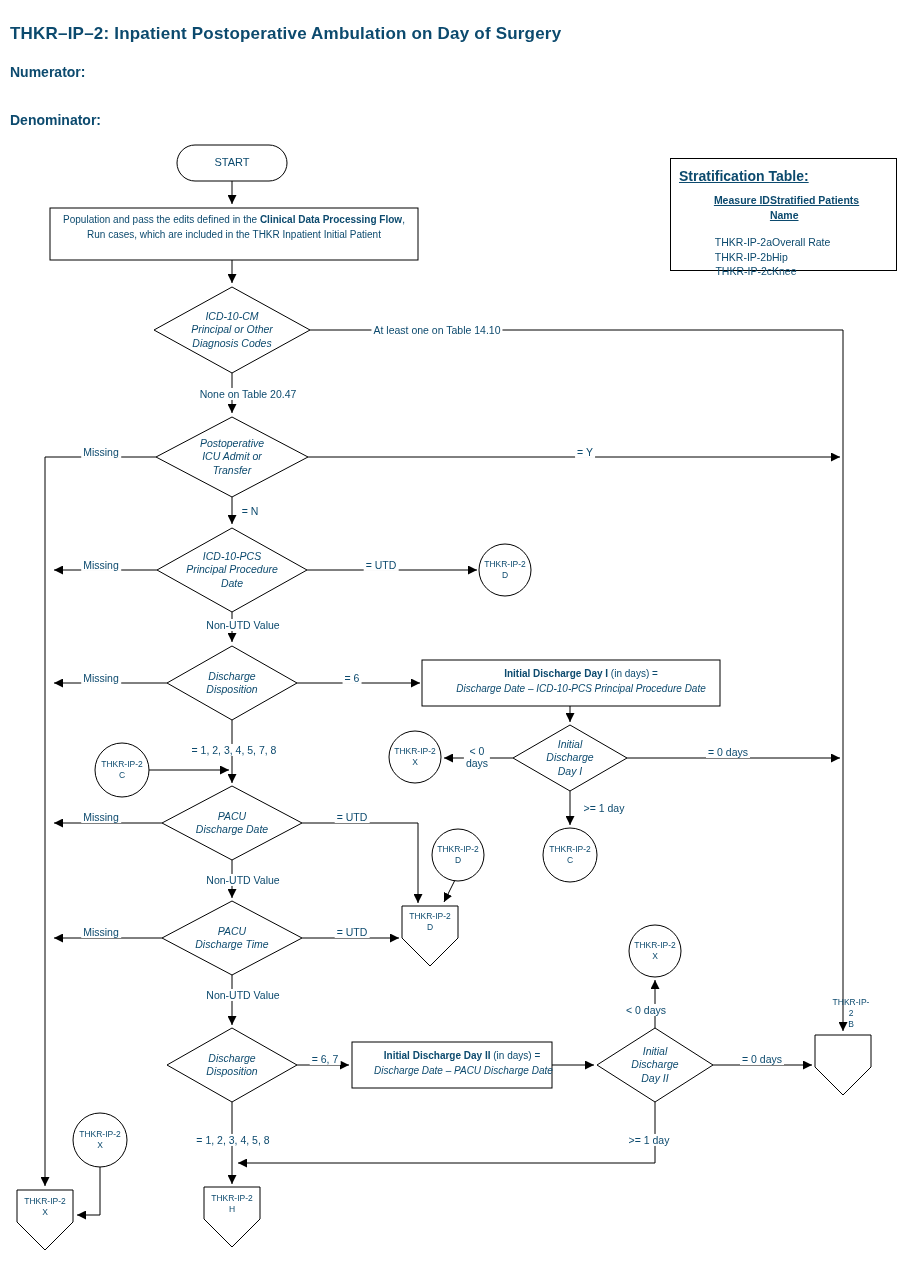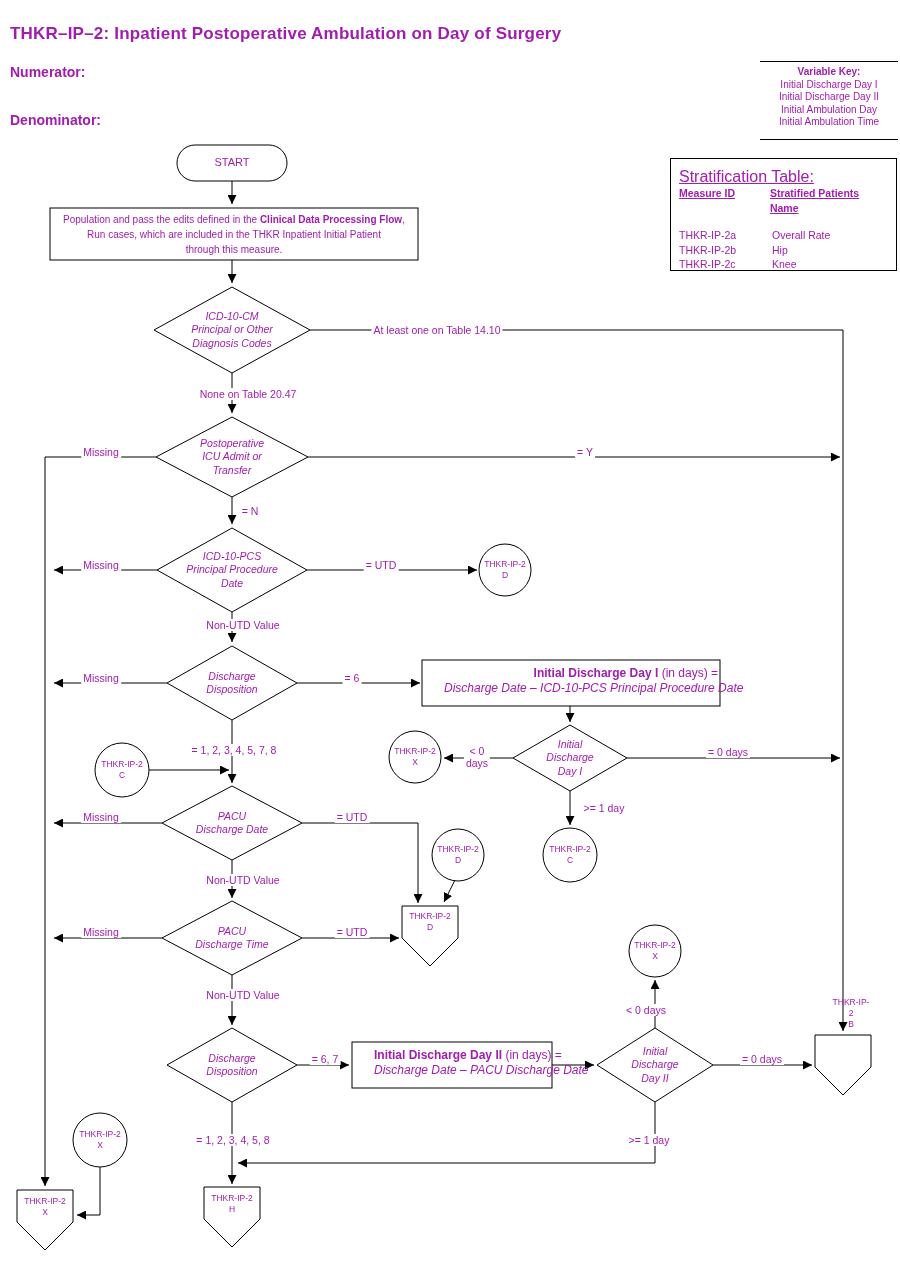--- a/index.html
+++ b/index.html
@@ -1,67 +1,60 @@
 <!DOCTYPE html>
 <html><head>
 <meta charset="utf-8">
 <style>
   * { margin:0; padding:0; box-sizing:border-box; }
   html,body { background:#fff; }
-  .page { position:relative; width:900px; height:1286px; background:#fff; color:#a21caf;
+  .page { position:relative; width:900px; height:1286px; background:#fff; color:#0c4a6e;
           font-family:"Liberation Sans", sans-serif; overflow:hidden; }
   .svg-layer { position:absolute; left:0; top:0; }
 
   .hdr-title { position:absolute; left:10px; top:24px; font-size:17px; font-weight:700; letter-spacing:.2px; }
   .hdr-label { position:absolute; left:10px; width:132px; font-size:14px; font-weight:700; }
   .hdr-text  { position:absolute; left:145px; width:614px; font-size:14px; line-height:21px; }
 
   .varkey { position:absolute; left:760px; top:61px; width:138px; border-top:1px solid #000;
             border-bottom:1px solid #000; padding:4px 2px 10px; font-size:10px; line-height:12.5px;
             text-align:center; }
   .vk-title { font-weight:700; }
 
   .strat { position:absolute; left:670px; top:158px; width:227px; height:113px; border:1px solid #000;
            padding:9px 8px; font-size:10.5px; }
-  .strat-title { font-size:16px; font-weight:400; text-decoration:underline; }
+  .strat-title { font-size:14px; font-weight:700; text-decoration:underline; margin-bottom:9px; }
   .strat-row { display:flex; line-height:14.5px; }
   .strat-head { margin-bottom:13px; }
-  .strat-c1 { width:93px; }
+  .strat-c1 { width:93px;text-align:right; }
   .u { font-weight:700; text-decoration:underline; }
 
   .ntext { position:absolute; display:flex; align-items:center; justify-content:center;
            text-align:center; font-size:10.5px; line-height:1.25; white-space:pre-line; }
   .it { font-style:italic; }
   .b  { font-weight:700; }
   .blocktxt { position:absolute; text-align:center; font-size:10px; }
-  .btext { position:absolute; text-align:right; font-size:12px;padding-left:20px; }
+  .btext { position:absolute; text-align:center; font-size:10px;padding-left:20px; }
   .ln { line-height:15px; white-space:nowrap; }
   .ctext { position:absolute; display:flex; flex-direction:column; align-items:center; justify-content:center;
            text-align:center; font-size:8.5px; line-height:1.3; }
   .ptxt  { position:absolute; display:flex; flex-direction:column; align-items:center; padding-top:5px;
            text-align:center; font-size:8.5px; line-height:1.3; }
   .elabel { position:absolute; transform:translate(-50%,-50%); background:#fff; padding:0 2px;
             font-size:10.5px; line-height:1.15; white-space:pre; text-align:center; }
 </style>
 </head>
 <body>
 
 <div class="page">
 
   <div class="hdr-title">THKR–IP–2:  Inpatient Postoperative Ambulation on Day of Surgery</div>
   <div class="hdr-label" style="top:64px">Numerator:</div>
   <div class="hdr-label" style="top:112px">Denominator:</div>
 
-  <div class="varkey">
-    <div class="vk-title">Variable Key:</div>
-    <div>Initial Discharge Day I</div>
-    <div>Initial Discharge Day II</div>
-    <div>Initial Ambulation Day</div>
-    <div>Initial Ambulation Time</div>
-  </div>
 
   <div class="strat">
     <div class="strat-title">Stratification Table:</div>
     <div class="strat-row strat-head">
       <div class="strat-c1 u">Measure ID</div>
       <div class="u">Stratified Patients Name</div>
     </div>
     <div class="strat-row">
       <div class="strat-c1">THKR-IP-2a</div>
       <div>Overall Rate</div>
@@ -142,21 +135,20 @@
       <polygon points="204,1187 260,1187 260,1219 232,1247 204,1219"></polygon>
       <polygon points="17,1190 73,1190 73,1222 45,1250 17,1222"></polygon>
     </g>
   </svg>
 
   <div class="ntext" style="left:177px;top:145px;width:110px;height:36px;font-size:11px">START</div>
 
   <div class="blocktxt" style="left:54px;top:212px;width:360px">
     <div class="ln"><span>Population and pass the edits defined in the </span><span class="b">Clinical Data Processing Flow</span><span>,</span></div>
     <div class="ln">Run cases, which are included in the THKR Inpatient Initial Patient</div>
-    <div class="ln">through this measure.</div>
   </div>
 
   <div class="ntext it" style="left:162px;top:302px;width:140px;height:56px">ICD-10-CM
 Principal or Other
 Diagnosis Codes</div>
   <div class="ntext it" style="left:167px;top:429px;width:130px;height:56px">Postoperative
 ICU Admit or
 Transfer</div>
   <div class="ntext it" style="left:162px;top:542px;width:140px;height:56px">ICD-10-PCS
 Principal Procedure

